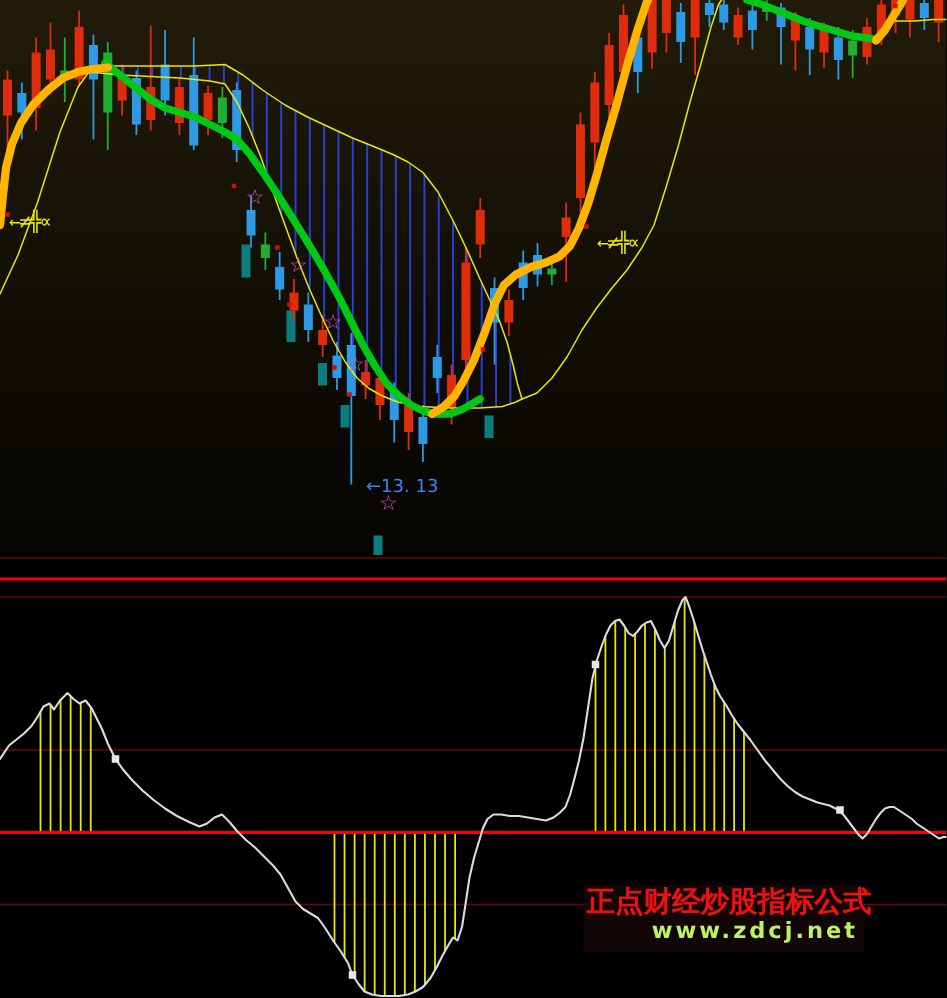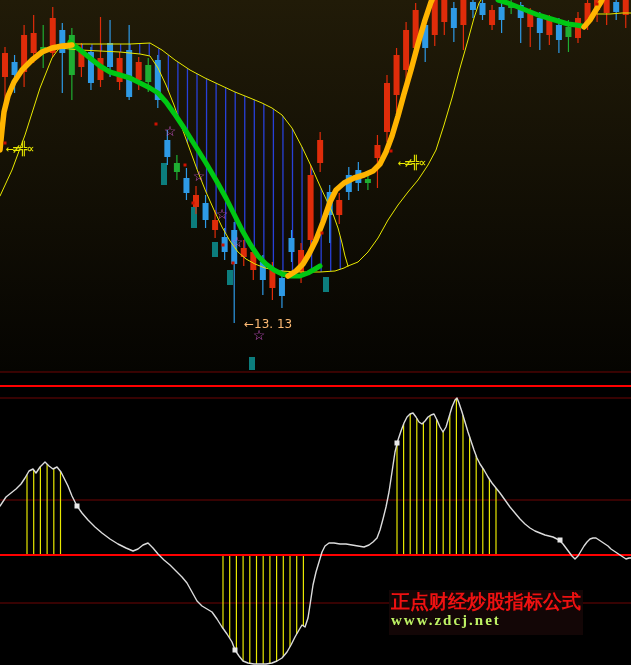--- a/index.html
+++ b/index.html
@@ -1,22 +1,22 @@
 <!DOCTYPE html>
 <html><head>
 <meta charset="utf-8">
 <style>
   html,body{margin:0;padding:0;background:#000;}
   #root{position:relative;width:631px;height:665px;overflow:hidden;
         font-family:"DejaVu Sans",sans-serif;}
   #chart-svg{position:absolute;left:0;top:0;}
   .overlay{position:absolute;white-space:nowrap;pointer-events:none;}
   .oc-marker{color:#e8e800;font-size:13px;line-height:13px;font-family:"DejaVu Sans Mono",monospace;letter-spacing:-1px;}
-  .low-label{color:#fdba74;font-size:12px;line-height:12px;font-family:"DejaVu Sans",sans-serif;}
-  .watermark{background:rgba(22,7,7,0.86);text-align:left;padding:1px 11px 2px 2px;font-family:Liberation Serif, serif;}
+  .low-label{color:#3b82f6;font-size:12px;line-height:12px;font-family:"DejaVu Sans",sans-serif;}
+  .watermark{background:rgba(22,7,7,0.86);text-align:right;padding:1px 4px 2px 2px;}
   .wm-line1{font-size:19px;line-height:21px;font-weight:bold;letter-spacing:0px;}
   .wm-line2{font-size:15px;line-height:17px;font-weight:bold;letter-spacing:2px;}
 </style>
 </head>
 <body>
 
 <div id="root">
   <svg id="chart-svg" width="631" height="665" viewBox="0 0 631 665">
       <linearGradient id="bgp" x1="0" y1="0" x2="0" y2="1">
         <stop offset="0" stop-color="#211b08"></stop>

